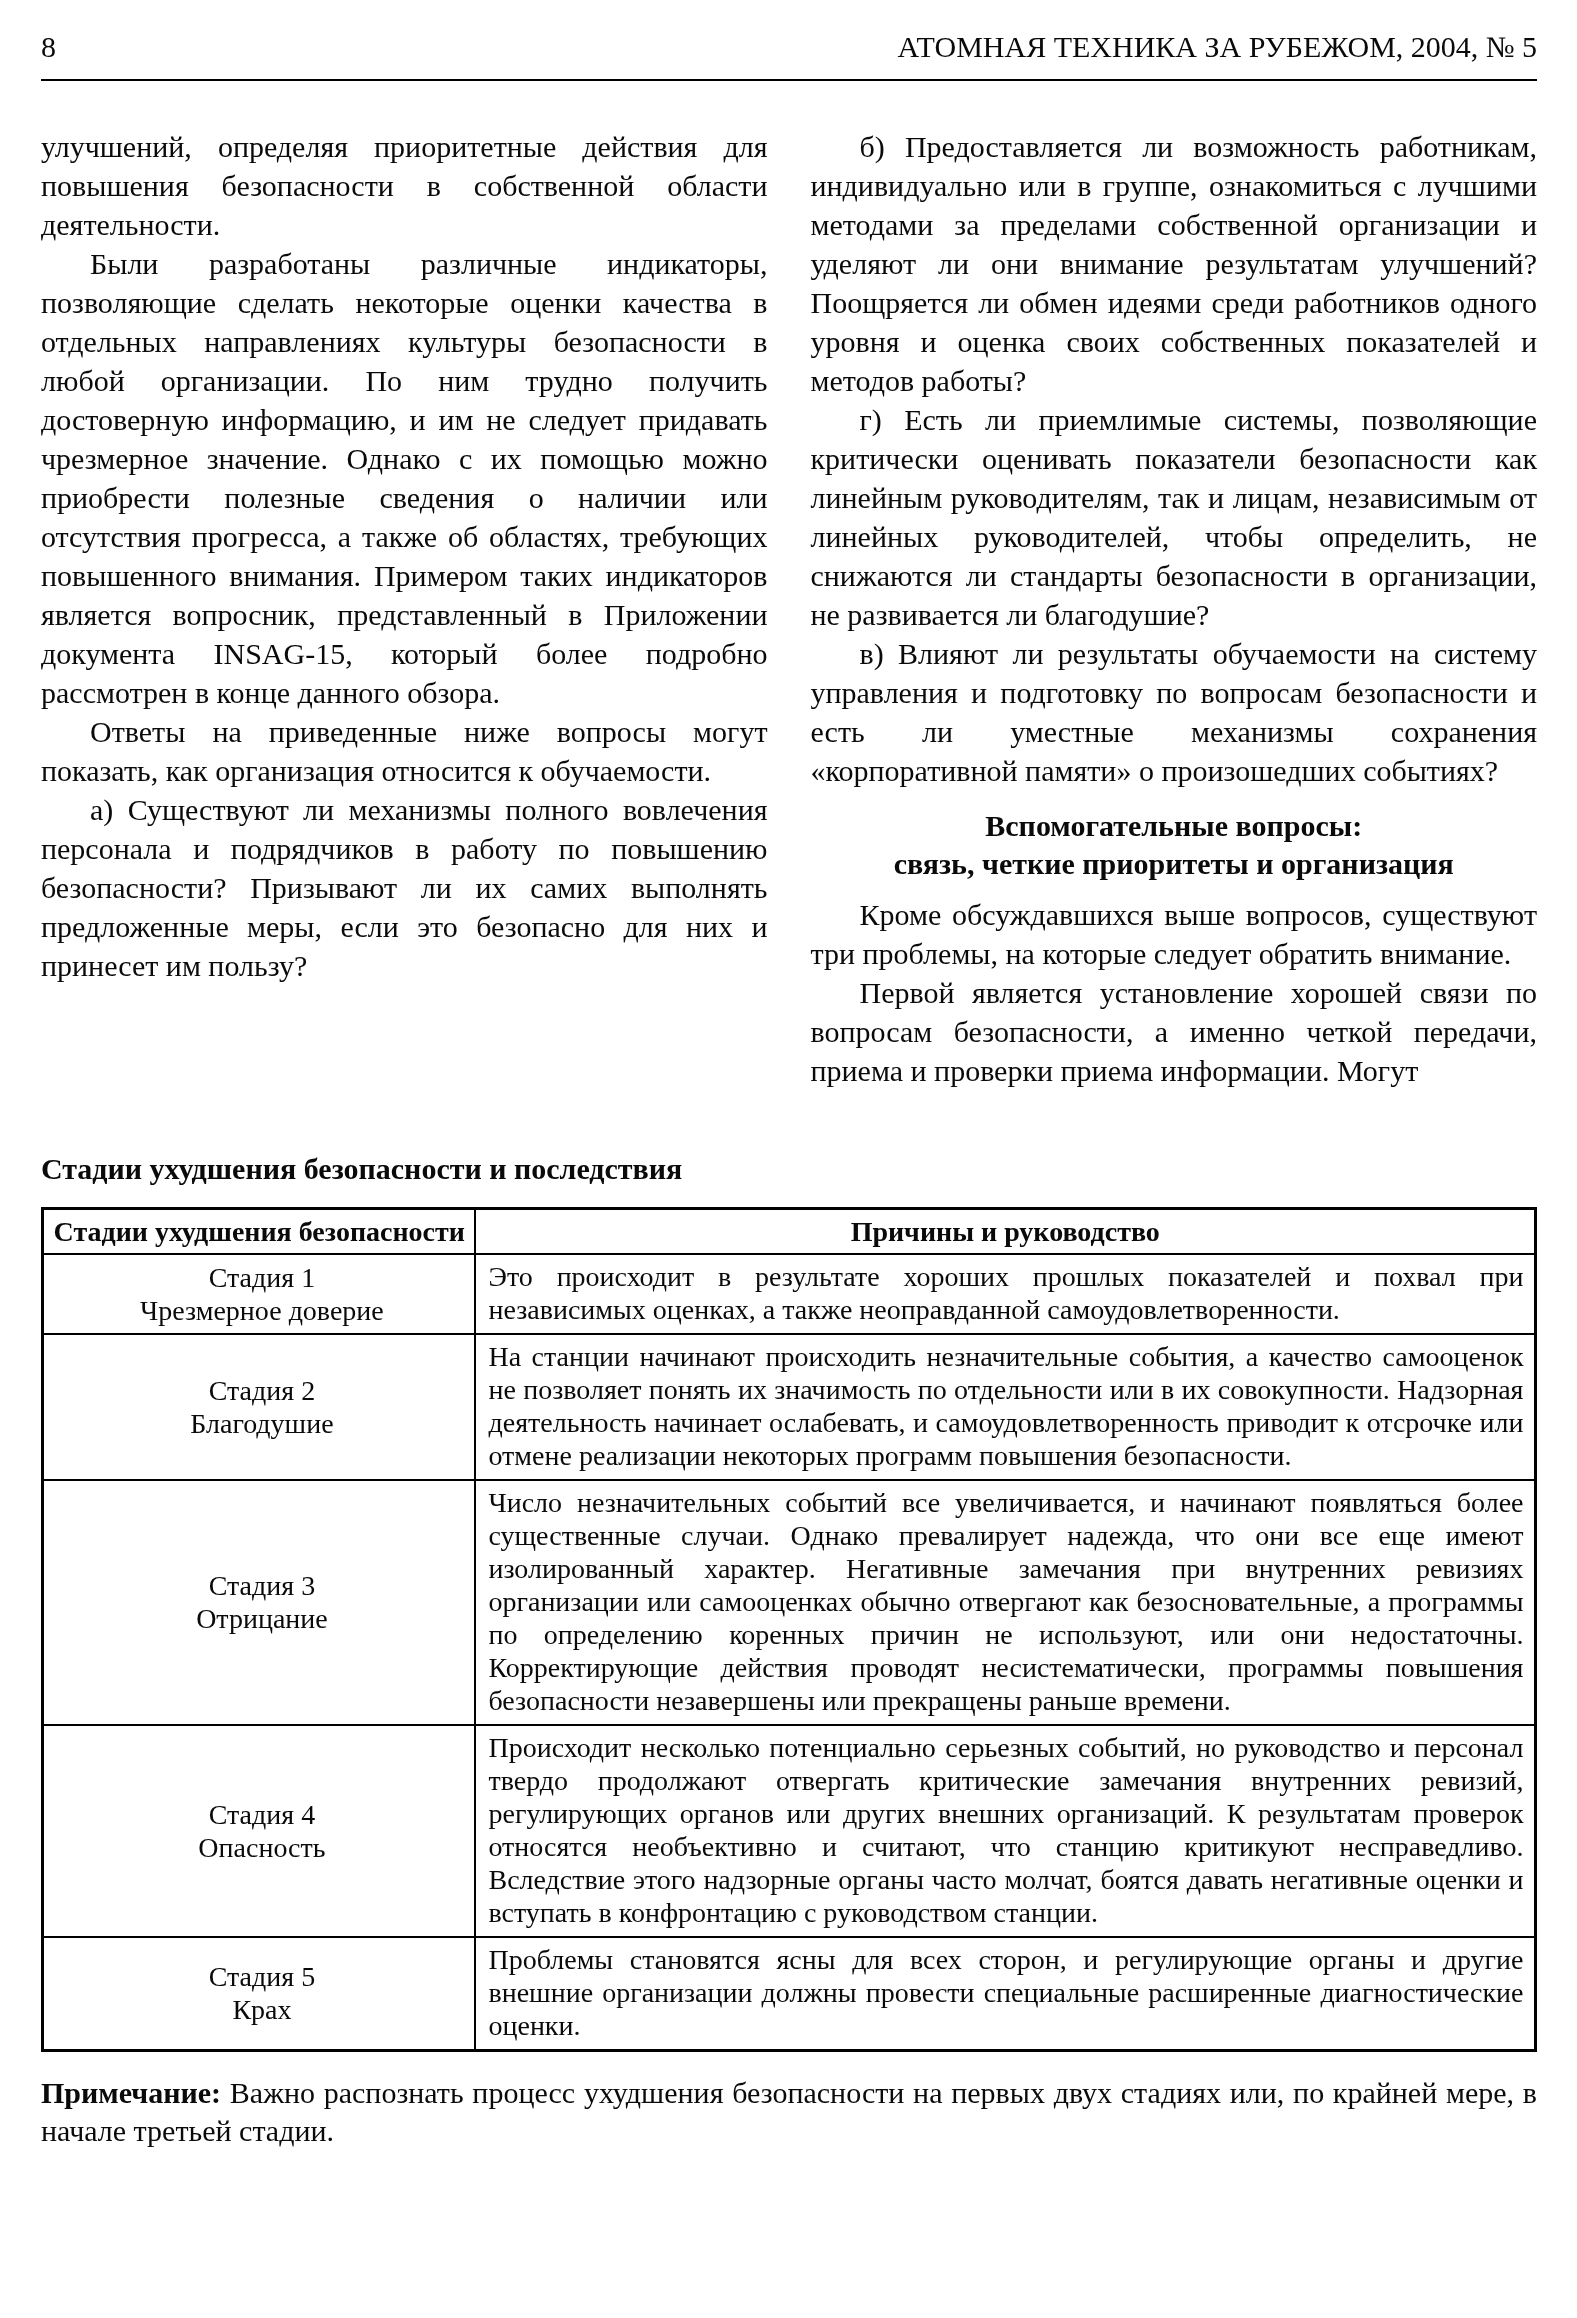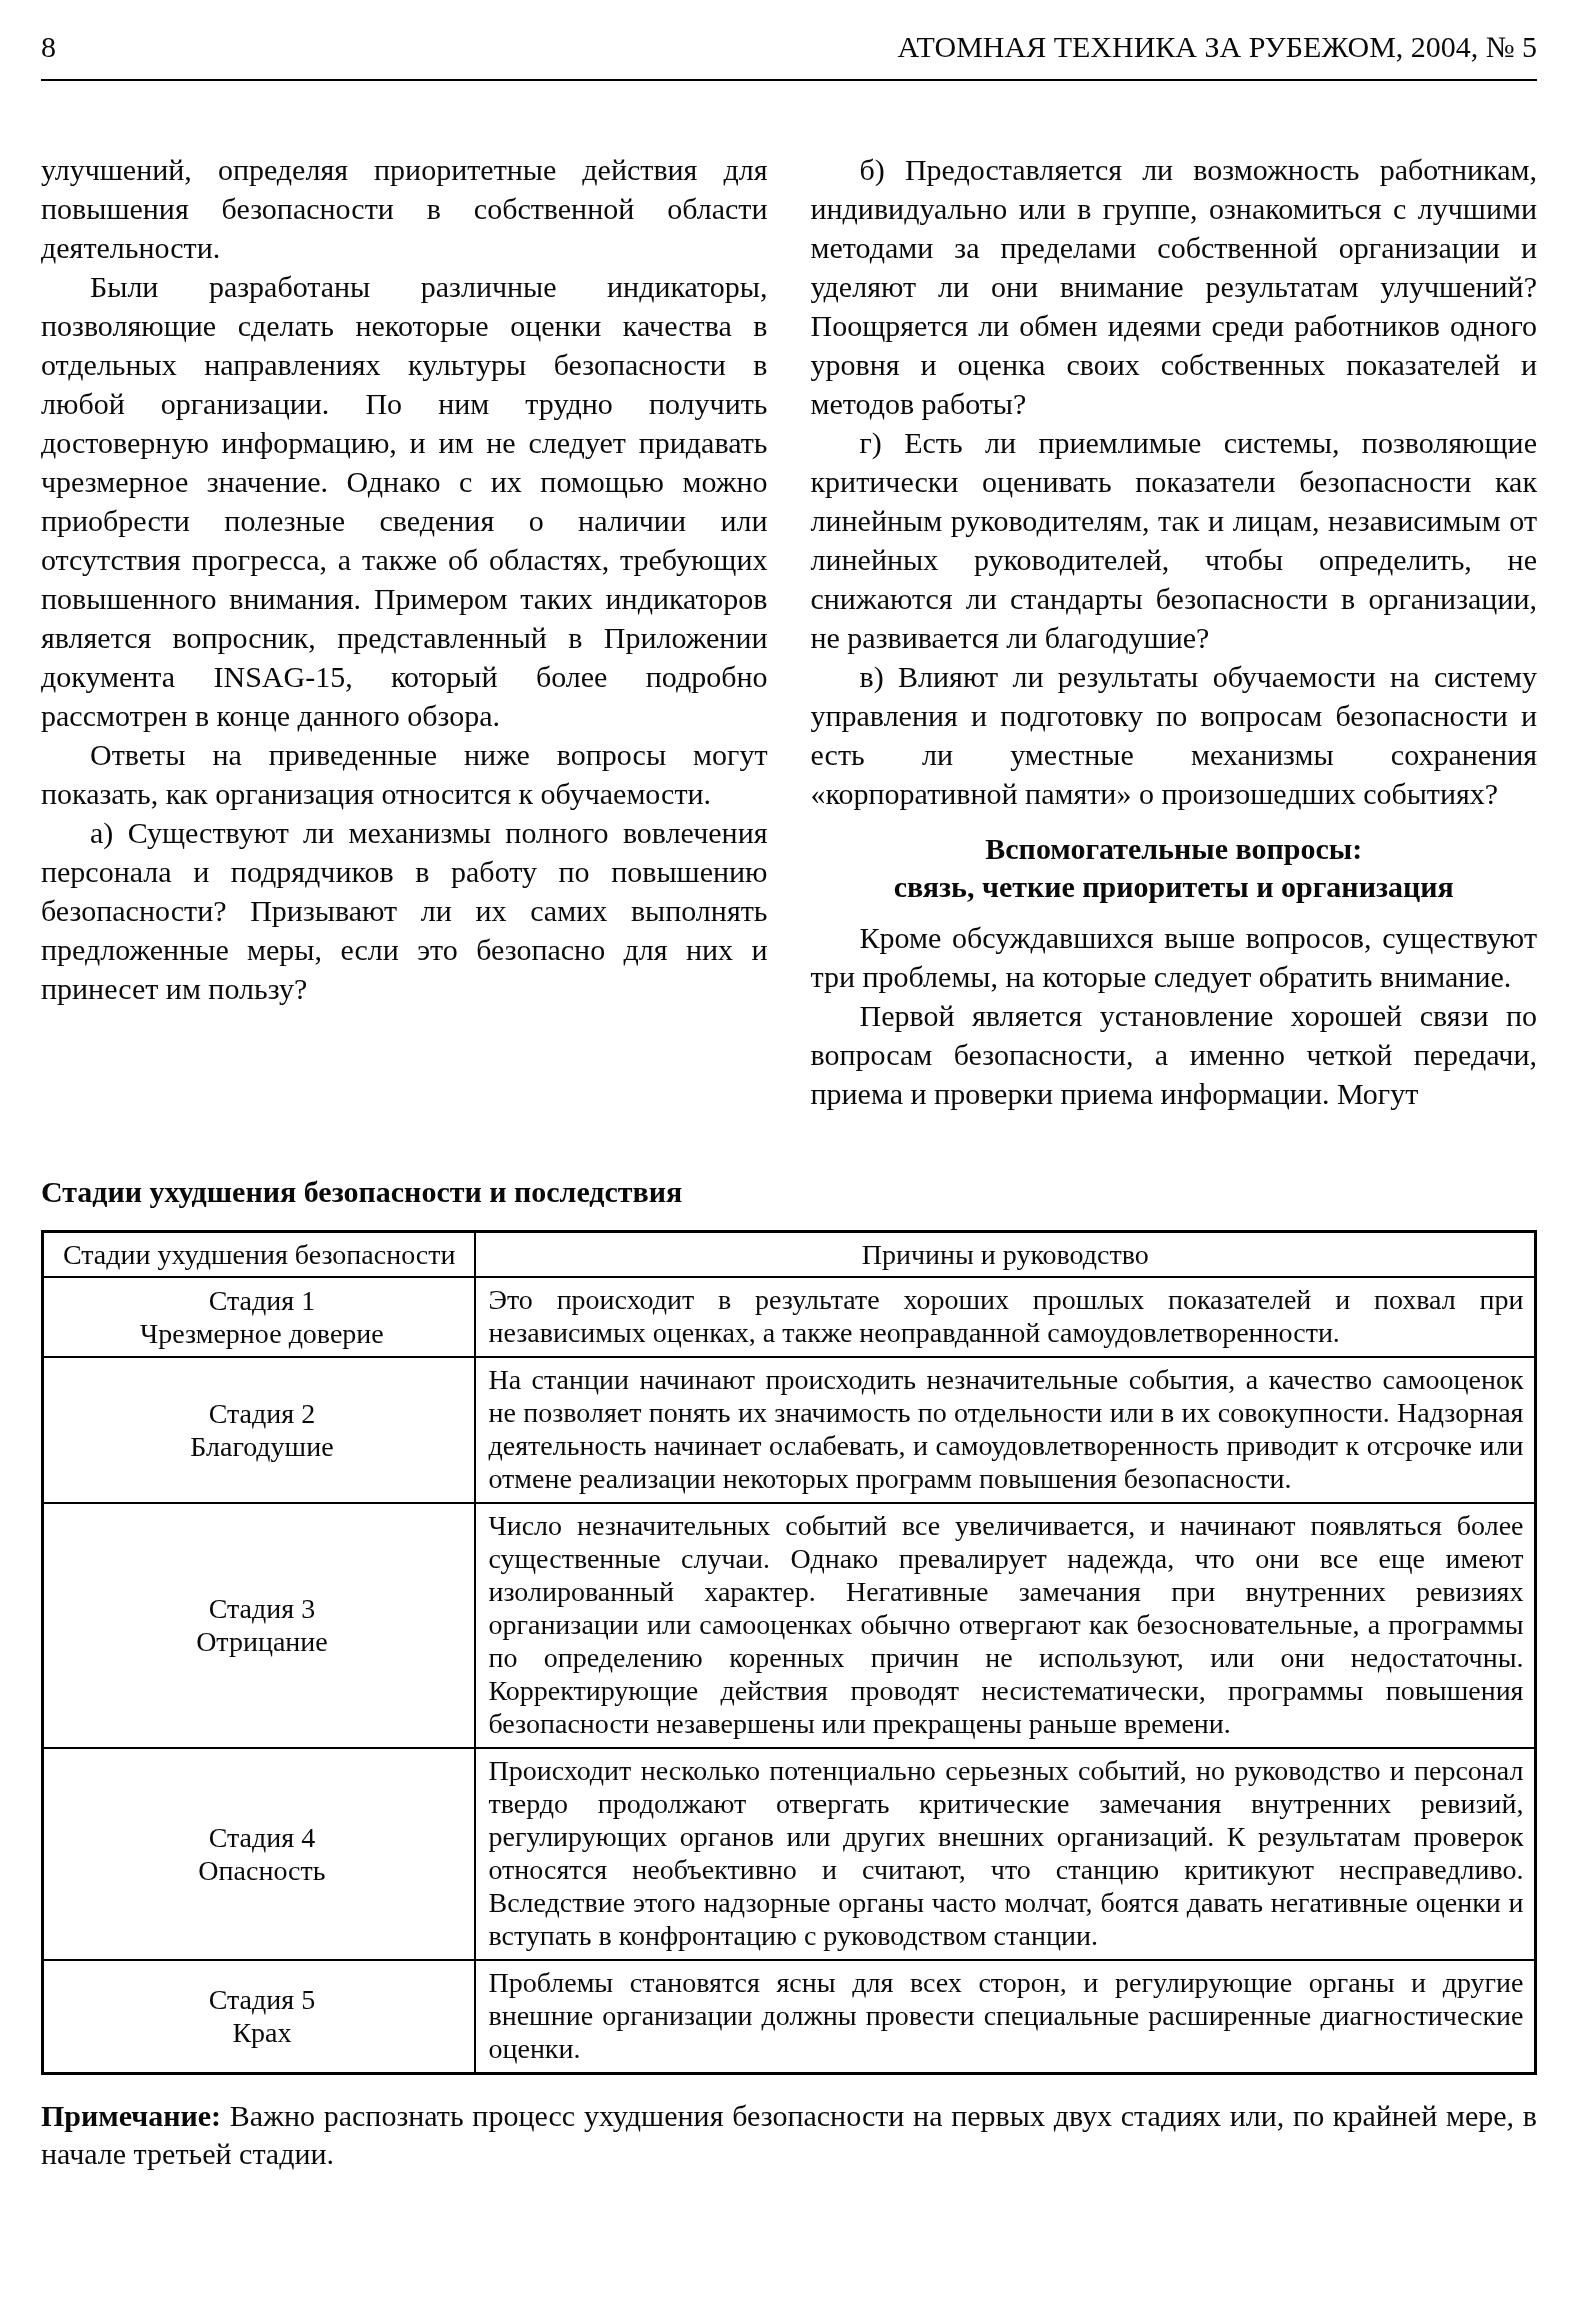--- a/index.html
+++ b/index.html
@@ -20,21 +20,21 @@
     line-height:35px;
   }
   .header-rule {
     border:none;
     border-top:2.6px solid #000;
     margin-top:14.5px;
   }
   .columns {
     display:flex;
     gap:43px;
-    margin-top:69px;
+    margin-top:46px;
   }
   .col {
     flex:1 1 0;
     font-size:30px;
     line-height:39px;
     text-align:justify;
   }
   .col p { text-indent:49px; }
   .col p.no-indent { text-indent:0; }
   .subheading {
@@ -54,21 +54,21 @@
     border-collapse:collapse;
     margin-top:20px;
     font-size:28px;
     line-height:33px;
     border:3.3px solid #000;
   }
   table.stages th, table.stages td {
     border:2px solid #000;
   }
   table.stages th {
-    font-weight:normal;
+    font-weight:bold;
     text-align:center;
     padding:5.3px 8px;
     font-size:28px;
   }
   td.stage-cell {
     width:29%;
     vertical-align:middle;
     padding:5.3px 6.6px 5.3px 12px;
     white-space:pre-line;
     text-align:center;

